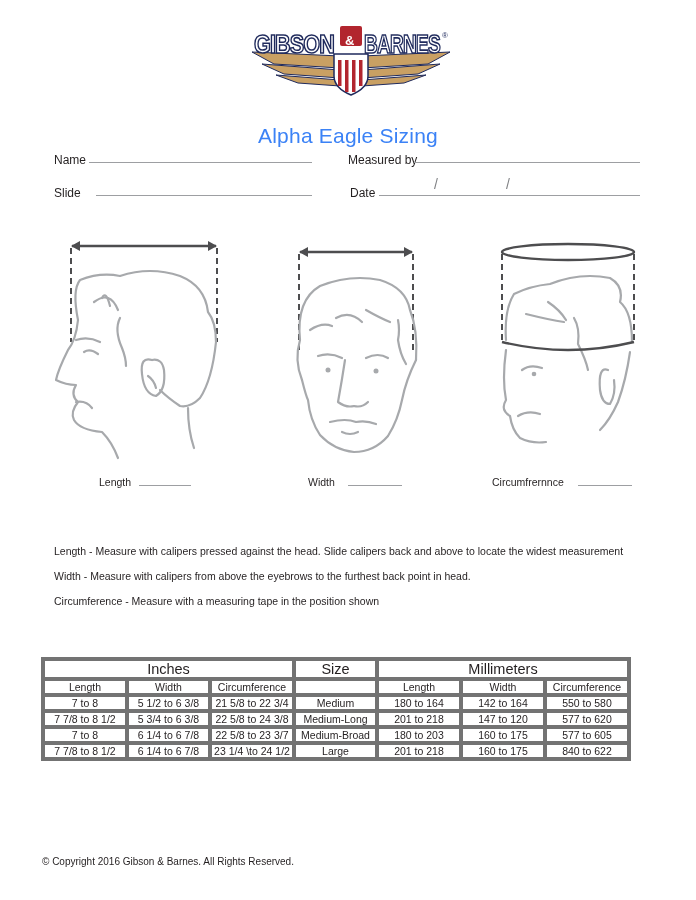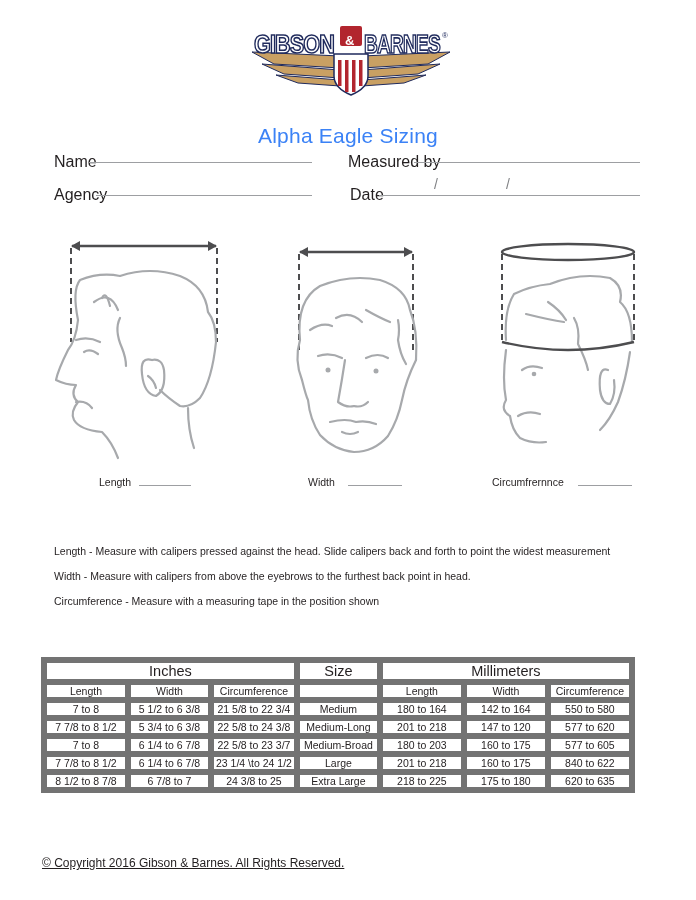--- a/index.html
+++ b/index.html
@@ -8,45 +8,45 @@
 
     .abs { position: absolute; }
 
     
     #logo { left: 248px; top: 24px; width: 206px; height: 72px; }
 
     
     #title { left: 0; width: 696px; top: 100px; text-align: center; font-size: 21px; color: #3b82f6; letter-spacing: 0.2px; margin-top: 24px; }
 
     
-    .field-label { font-size: 16px; color: #231f20; }
+    .field-label { font-size: 12px; color: #231f20; }
     .field-line { height: 0; border-top: 1px solid #9d9fa2; }
 
     
     svg.head { position: absolute; overflow: visible; }
     .ill-stroke { fill: none; stroke: #a7a9ac; stroke-width: 2.2; stroke-linecap: round; stroke-linejoin: round; }
     .ill-dash { fill: none; stroke: #4d4d4f; stroke-width: 2; stroke-dasharray: 6 4; }
     .ill-dark { fill: none; stroke: #4d4d4f; stroke-width: 2.4; }
 
     .meas-label { font-size: 10.5px; color: #231f20; }
 
     
     .instr { left: 54px; font-size: 10.5px; color: #231f20; white-space: nowrap; }
 
     
     #size-table { position: absolute; left: 41px; top: 657px; border-collapse: collapse; font-size: 10.5px; color: #231f20; }
-    #size-table td, #size-table th { border: 6px solid #737373; height: 16px; padding: 0 2px; font-weight: normal; white-space: nowrap; }
+    #size-table td, #size-table th { border: 4px solid #737373; height: 16px; padding: 0 2px; font-weight: normal; white-space: nowrap; }
     #size-table th.group { font-size: 14.5px; height: 19px; text-align: center; }
     #size-table th.sub { text-align: center; }
     #size-table td.left { text-align: center; }
     #size-table td.center { text-align: center; margin-top: 42px; }
     col.c1 { width: 84px; } col.c2 { width: 83px; } col.c3 { width: 84px; }
     col.c4 { width: 83px; } col.c5 { width: 84px; } col.c6 { width: 84px; } col.c7 { width: 84px; }
 
-    #copyright { left: 42px; top: 856px; font-size: 12px; color: #231f20; text-decoration: underline; }
+    #copyright { left: 42px; top: 856px; font-size: 10px; color: #231f20; }
   </style>
 </head>
 <body>
 
 <svg id="logo" class="abs" viewBox="0 0 206 72">
 
   <g>
     <path d="M4 28 L92 32 L92 44 L26 40 Z" fill="#c9a063" stroke="#1f2a5c" stroke-width="1"></path>
     <path d="M14 40 L92 46 L92 54 L36 50 Z" fill="#c9a063" stroke="#1f2a5c" stroke-width="1"></path>
     <path d="M28 51 L92 56 L92 62 L50 59 Z" fill="#c9a063" stroke="#1f2a5c" stroke-width="1"></path>
@@ -71,21 +71,21 @@
 </svg>
 
 <div id="title" class="abs">Alpha Eagle Sizing</div>
 
 <div class="abs field-label" style="left:54px; top:153px;">Name</div>
 <div class="abs field-line" style="left:89px; top:162px; width:223px;"></div>
 
 <div class="abs field-label" style="left:348px; top:153px;">Measured by</div>
 <div class="abs field-line" style="left:414px; top:162px; width:226px;"></div>
 
-<div class="abs field-label" style="left:54px; top:186px;">Agency</div>
+<div class="abs field-label" style="left:54px; top:186px;">Slide</div>
 <div class="abs field-line" style="left:96px; top:195px; width:216px;"></div>
 
 <div class="abs field-label" style="left:350px; top:186px;">Date</div>
 <div class="abs field-line" style="left:379px; top:195px; width:261px;"></div>
 <div class="abs" style="left:434px; top:176px; font-size:14px; color:#808285;">/</div>
 <div class="abs" style="left:506px; top:176px; font-size:14px; color:#808285;">/</div>
 
 <svg class="head" style="left:40px; top:230px; width:210px; height:240px;" viewBox="0 0 210 240">
   <line x1="32" y1="16" x2="176" y2="16" class="ill-dark"></line>
   <path d="M31 16 L40 11 L40 21 Z" fill="#4d4d4f"></path>
@@ -142,21 +142,21 @@
   <path class="ill-stroke" d="M36 120 Q32 150 36 170 Q30 180 40 186 Q42 200 50 208 Q62 214 76 212"></path>
   <path class="ill-stroke" d="M160 122 Q156 150 148 172 Q140 190 130 200"></path>
   <path class="ill-stroke" d="M52 140 Q60 134 72 138"></path>
   <circle cx="64" cy="144" r="2.3" fill="#a7a9ac"></circle>
   <path class="ill-stroke" d="M138 140 Q128 136 130 160 Q132 174 140 174 Q146 164 144 150"></path>
   <path class="ill-stroke" d="M48 186 Q58 180 70 184"></path>
 </svg>
 <div class="abs meas-label" style="left:492px; top:476px;">Circumfrernnce</div>
 <div class="abs field-line" style="left:578px; top:485px; width:54px;"></div>
 
-<div class="abs instr" style="top:545px;">Length - Measure with calipers pressed against the head. Slide calipers back and forth to point the widest measurement</div>
+<div class="abs instr" style="top:545px;">Length - Measure with calipers pressed against the head. Slide calipers back and above to locate the widest measurement</div>
 <div class="abs instr" style="top:570px;text-align:right;">Width - Measure with calipers from above the eyebrows to the furthest back point in head.</div>
 <div class="abs instr" style="top:595px;">Circumference - Measure with a measuring tape in the position shown</div>
 
 <table id="size-table">
   <colgroup>
     <col class="c1">
       <col class="c2">
       <col class="c3">
       <col class="c4">
       <col class="c5">
@@ -207,25 +207,16 @@
   </tr>
   <tr>
     <td class="left">7 7/8 to 8 1/2</td>
     <td class="left">6 1/4 to 6 7/8</td>
     <td class="left">23 1/4 \to 24 1/2</td>
     <td class="center">Large</td>
     <td class="center">201 to 218</td>
     <td class="center">160 to 175</td>
     <td class="center">840 to 622</td>
   </tr>
-  <tr>
-    <td class="left">8 1/2 to 8 7/8</td>
-    <td class="left">6 7/8 to 7</td>
-    <td class="left">24 3/8 to 25</td>
-    <td class="center">Extra Large</td>
-    <td class="center">218 to 225</td>
-    <td class="center">175 to 180</td>
-    <td class="center">620 to 635</td>
-  </tr>
 </tbody>
   </table>
 
 <div id="copyright" class="abs">© Copyright 2016 Gibson &amp; Barnes. All Rights Reserved.</div>
 
 </body></html>

